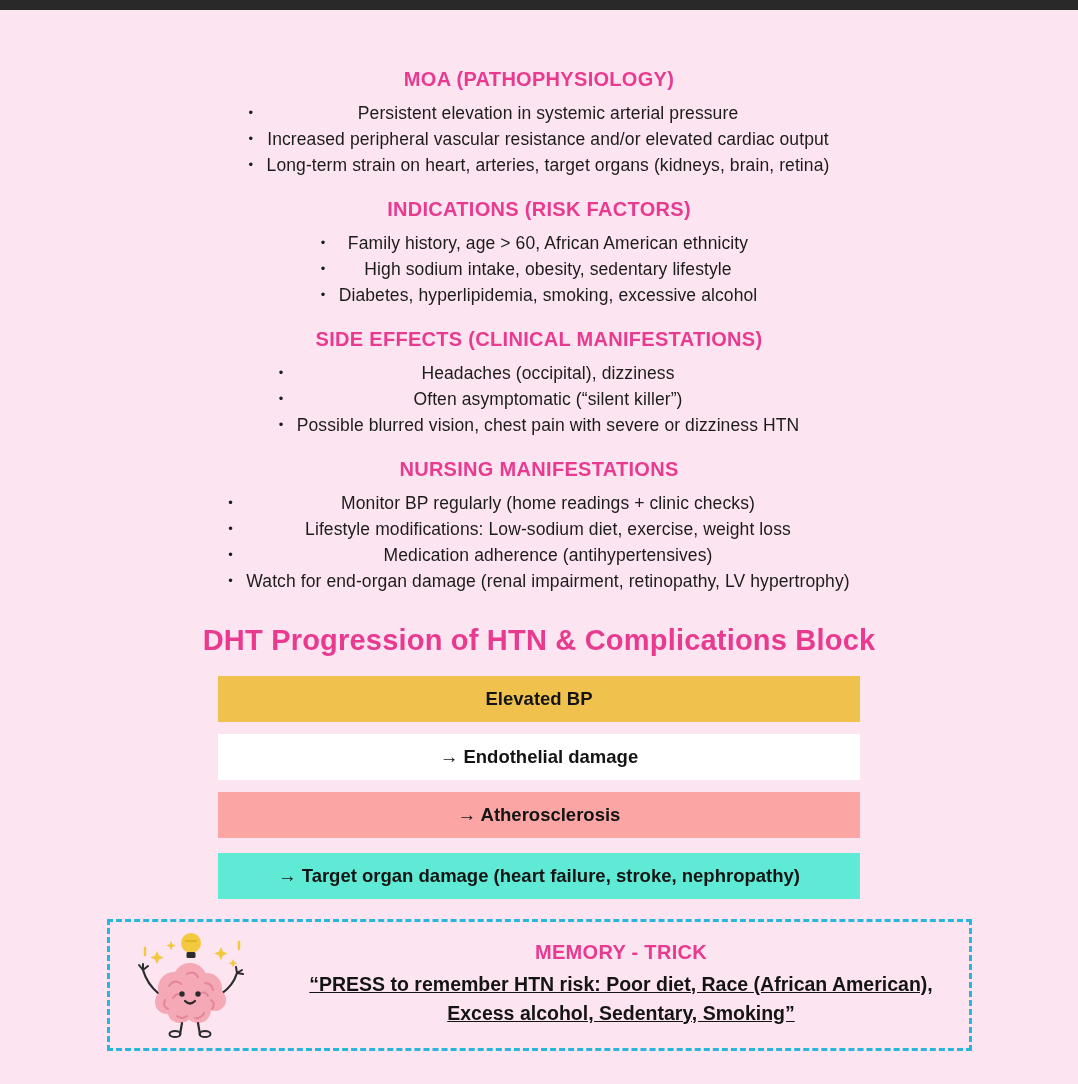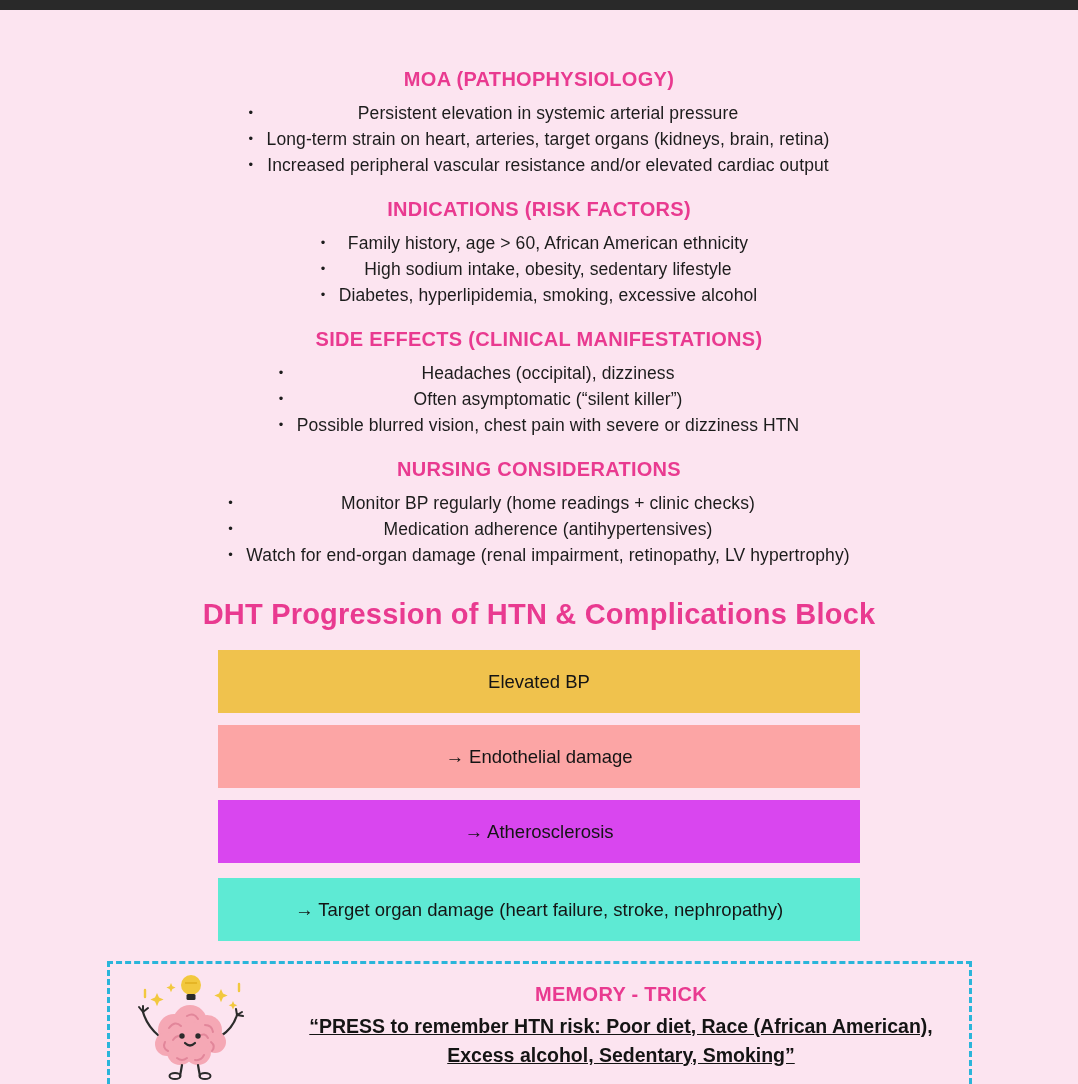--- a/index.html
+++ b/index.html
@@ -33,23 +33,23 @@
   .bullets li::before{
     content:"•";position:absolute;left:0;top:0;
     font-size:13px;color:#1c1c1c;line-height:26px;
   }
   .dht-title{
     text-align:center;font-size:29px;font-weight:bold;
     color:#e93a90;margin:30px 0 19px;letter-spacing:.2px;
   }
   .flow{width:642px;margin:0 auto;}
   .flow-bar{
-    height:63px;margin-bottom:12px;
+    height:46px;margin-bottom:12px;
     display:flex;align-items:center;justify-content:center;
-    font-size:18.5px;font-weight:normal;color:#141414;
+    font-size:18.5px;font-weight:bold;color:#141414;
   }
   .flow-bar:nth-child(4){margin-bottom:0;}
   .flow-bar:nth-child(3){margin-bottom:15px;}
   .memory-box{
     width:865px;box-sizing:border-box;
     margin:20px auto 0;
     border:3px dashed #2ab5da;
     padding:6px 26px 10px 14px;
     display:flex;align-items:center;
     min-height:112px;
@@ -70,22 +70,22 @@
 <body>
 
 <div class="sheet">
 
   <div class="top-bar"></div>
 
   <div class="section">
     <div class="section-title first">MOA (PATHOPHYSIOLOGY)</div>
     <ul class="bullets">
       <li>Persistent elevation in systemic arterial pressure</li>
+      <li>Increased peripheral vascular resistance and/or elevated cardiac output</li>
       <li>Long-term strain on heart, arteries, target organs (kidneys, brain, retina)</li>
-      <li>Increased peripheral vascular resistance and/or elevated cardiac output</li>
     </ul>
   </div>
 
   <div class="section">
     <div class="section-title">INDICATIONS (RISK FACTORS)</div>
     <ul class="bullets">
       <li>Family history, age &gt; 60, African American ethnicity</li>
       <li>High sodium intake, obesity, sedentary lifestyle</li>
       <li>Diabetes, hyperlipidemia, smoking, excessive alcohol</li>
     </ul>
@@ -94,34 +94,35 @@
   <div class="section">
     <div class="section-title">SIDE EFFECTS (CLINICAL MANIFESTATIONS)</div>
     <ul class="bullets">
       <li>Headaches (occipital), dizziness</li>
       <li>Often asymptomatic (“silent killer”)</li>
       <li>Possible blurred vision, chest pain with severe or dizziness HTN</li>
     </ul>
   </div>
 
   <div class="section">
-    <div class="section-title">NURSING CONSIDERATIONS</div>
+    <div class="section-title">NURSING MANIFESTATIONS</div>
     <ul class="bullets">
       <li>Monitor BP regularly (home readings + clinic checks)</li>
+      <li>Lifestyle modifications: Low-sodium diet, exercise, weight loss</li>
       <li>Medication adherence (antihypertensives)</li>
       <li>Watch for end-organ damage (renal impairment, retinopathy, LV hypertrophy)</li>
     </ul>
   </div>
 
   <div class="dht-title">DHT Progression of HTN &amp; Complications Block</div>
 
   <div class="flow">
     <div class="flow-bar" style="background-color: rgb(240, 194, 77);">Elevated BP</div>
-    <div class="flow-bar" style="background-color: #fca5a5;">→ Endothelial damage</div>
-    <div class="flow-bar" style="background-color: #d946ef;">→  Atherosclerosis</div>
+    <div class="flow-bar" style="background-color: #ffffff;">→ Endothelial damage</div>
+    <div class="flow-bar" style="background-color: #fca5a5;">→  Atherosclerosis</div>
     <div class="flow-bar" style="background-color: #5eead4;">→ Target organ damage (heart failure, stroke, nephropathy)</div>
   </div>
 
   <div class="memory-box">
     <div class="mascot">
       <svg width="126" height="110" viewBox="0 0 126 110" aria-hidden="true">
 
         <circle cx="64" cy="15" r="10" fill="#f2c83e"></circle>
         <path d="M58 13 L70 13" stroke="#e0ae1e" stroke-width="1.4" fill="none"></path>
         <rect x="59.5" y="24" width="9" height="6" rx="1.5" fill="#2b2b2b"></rect>

